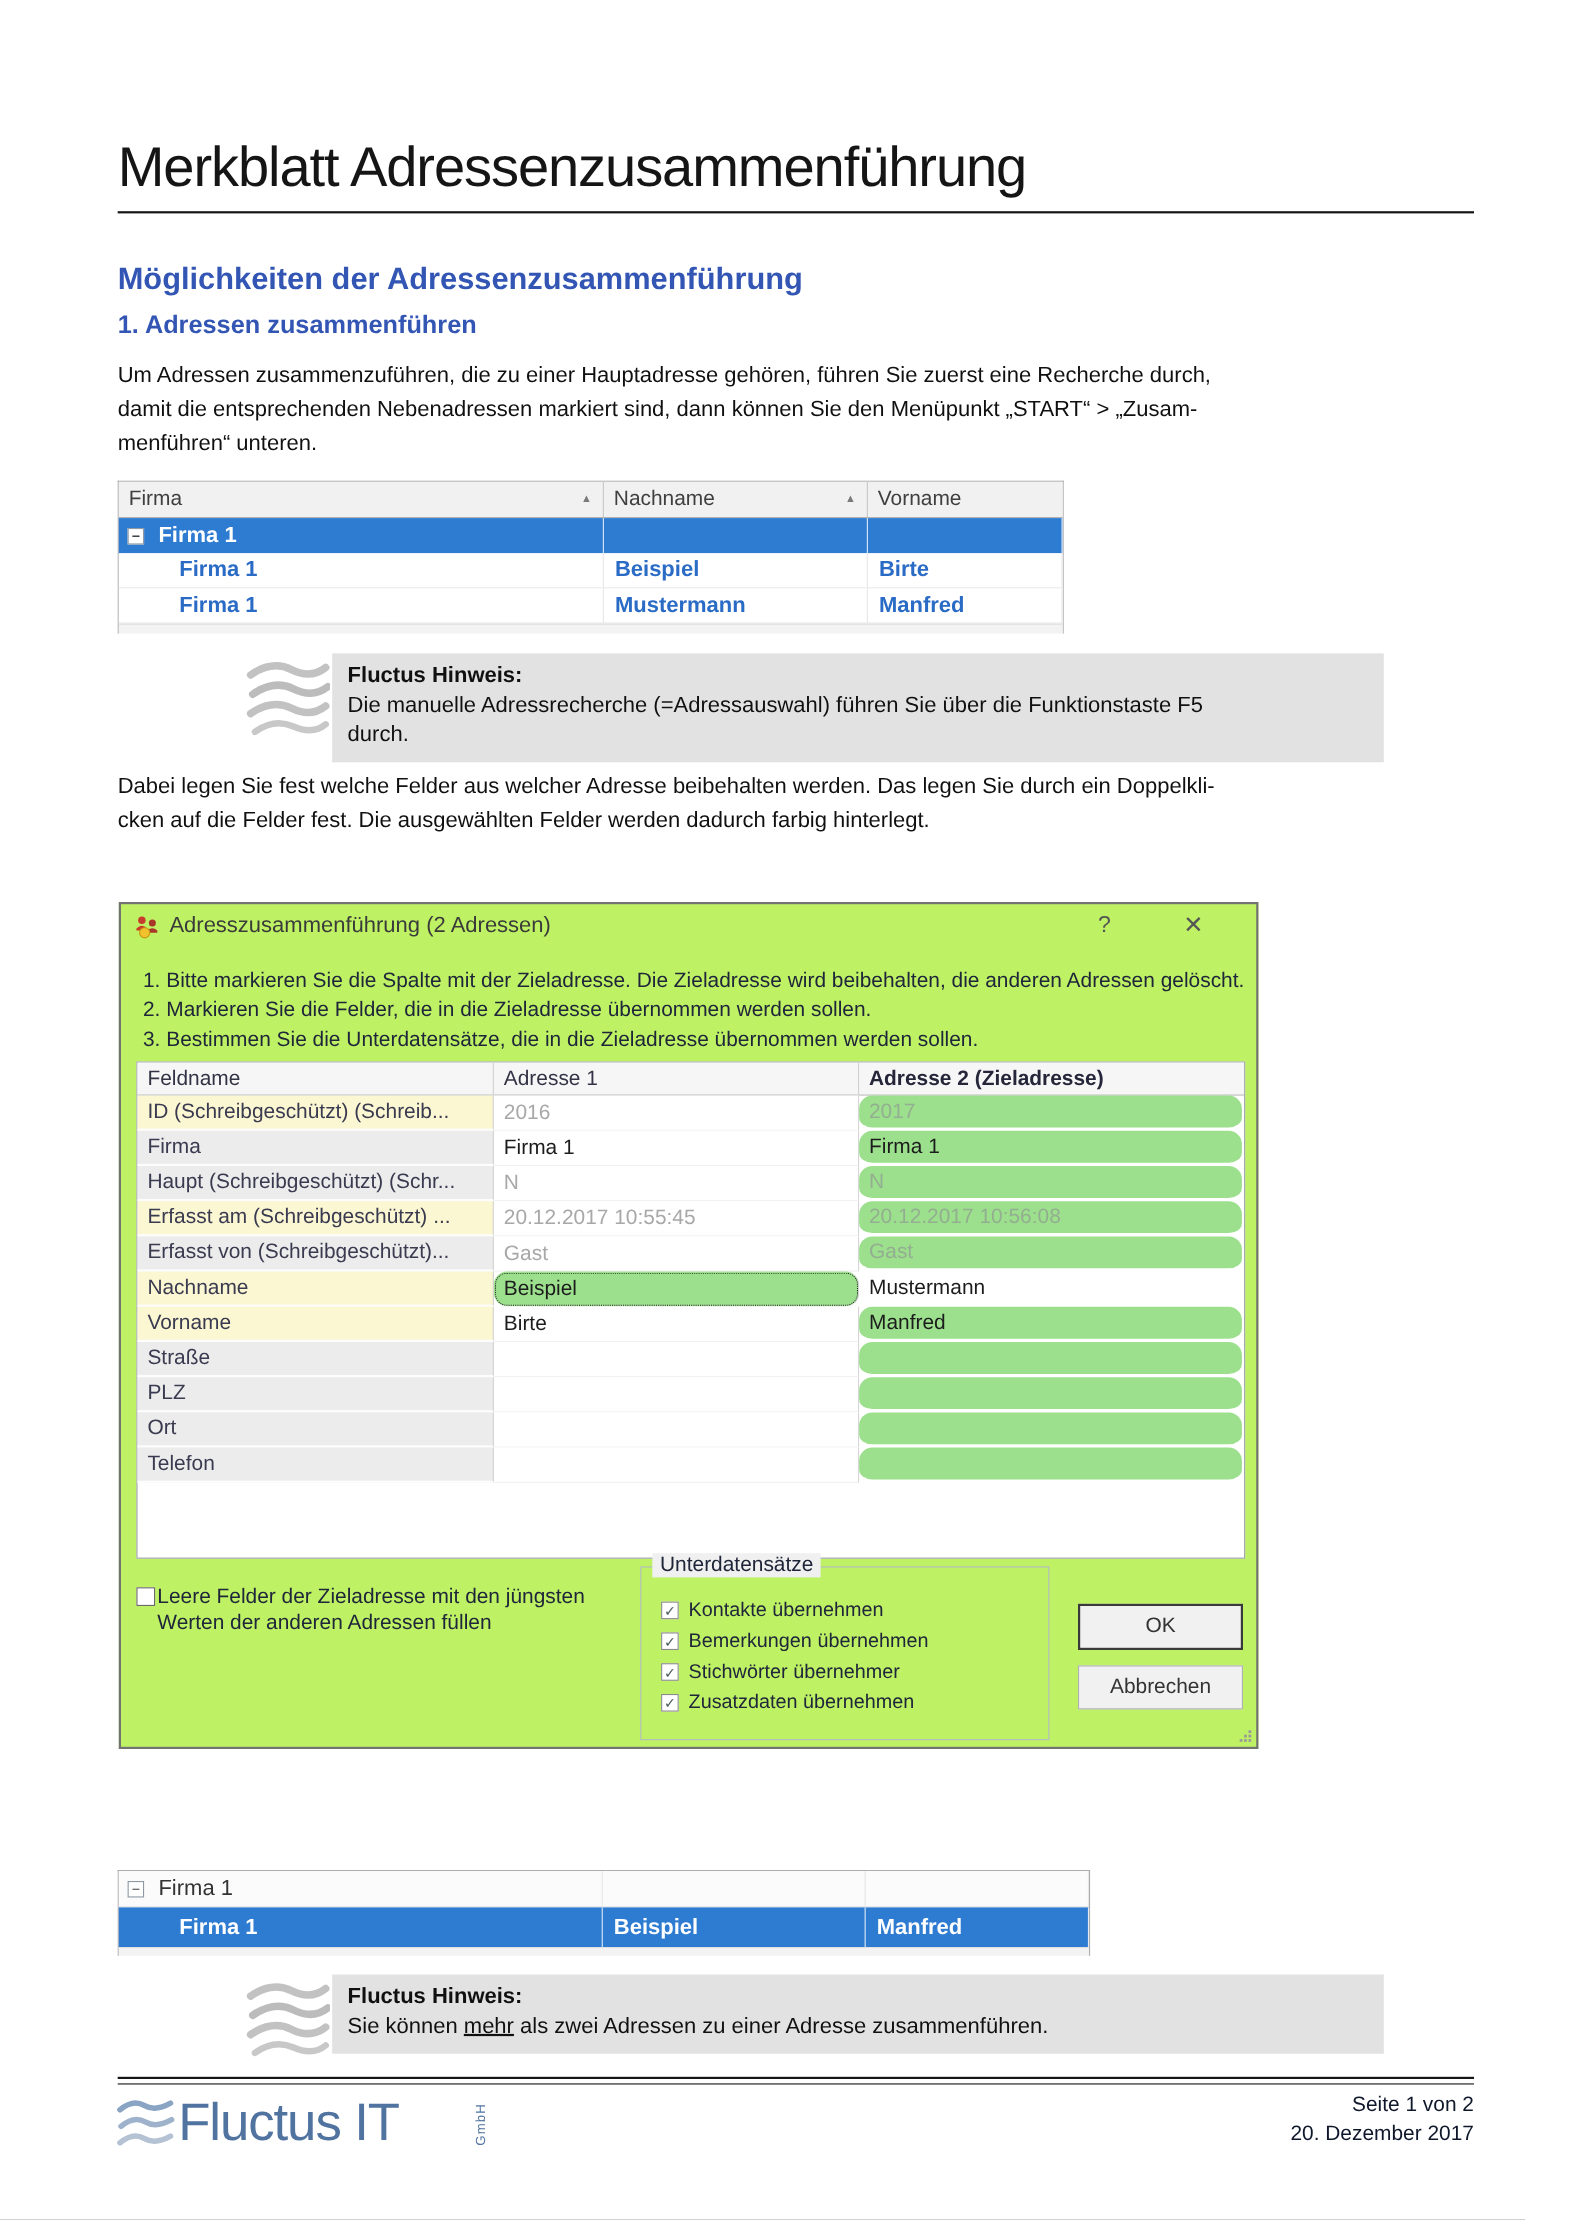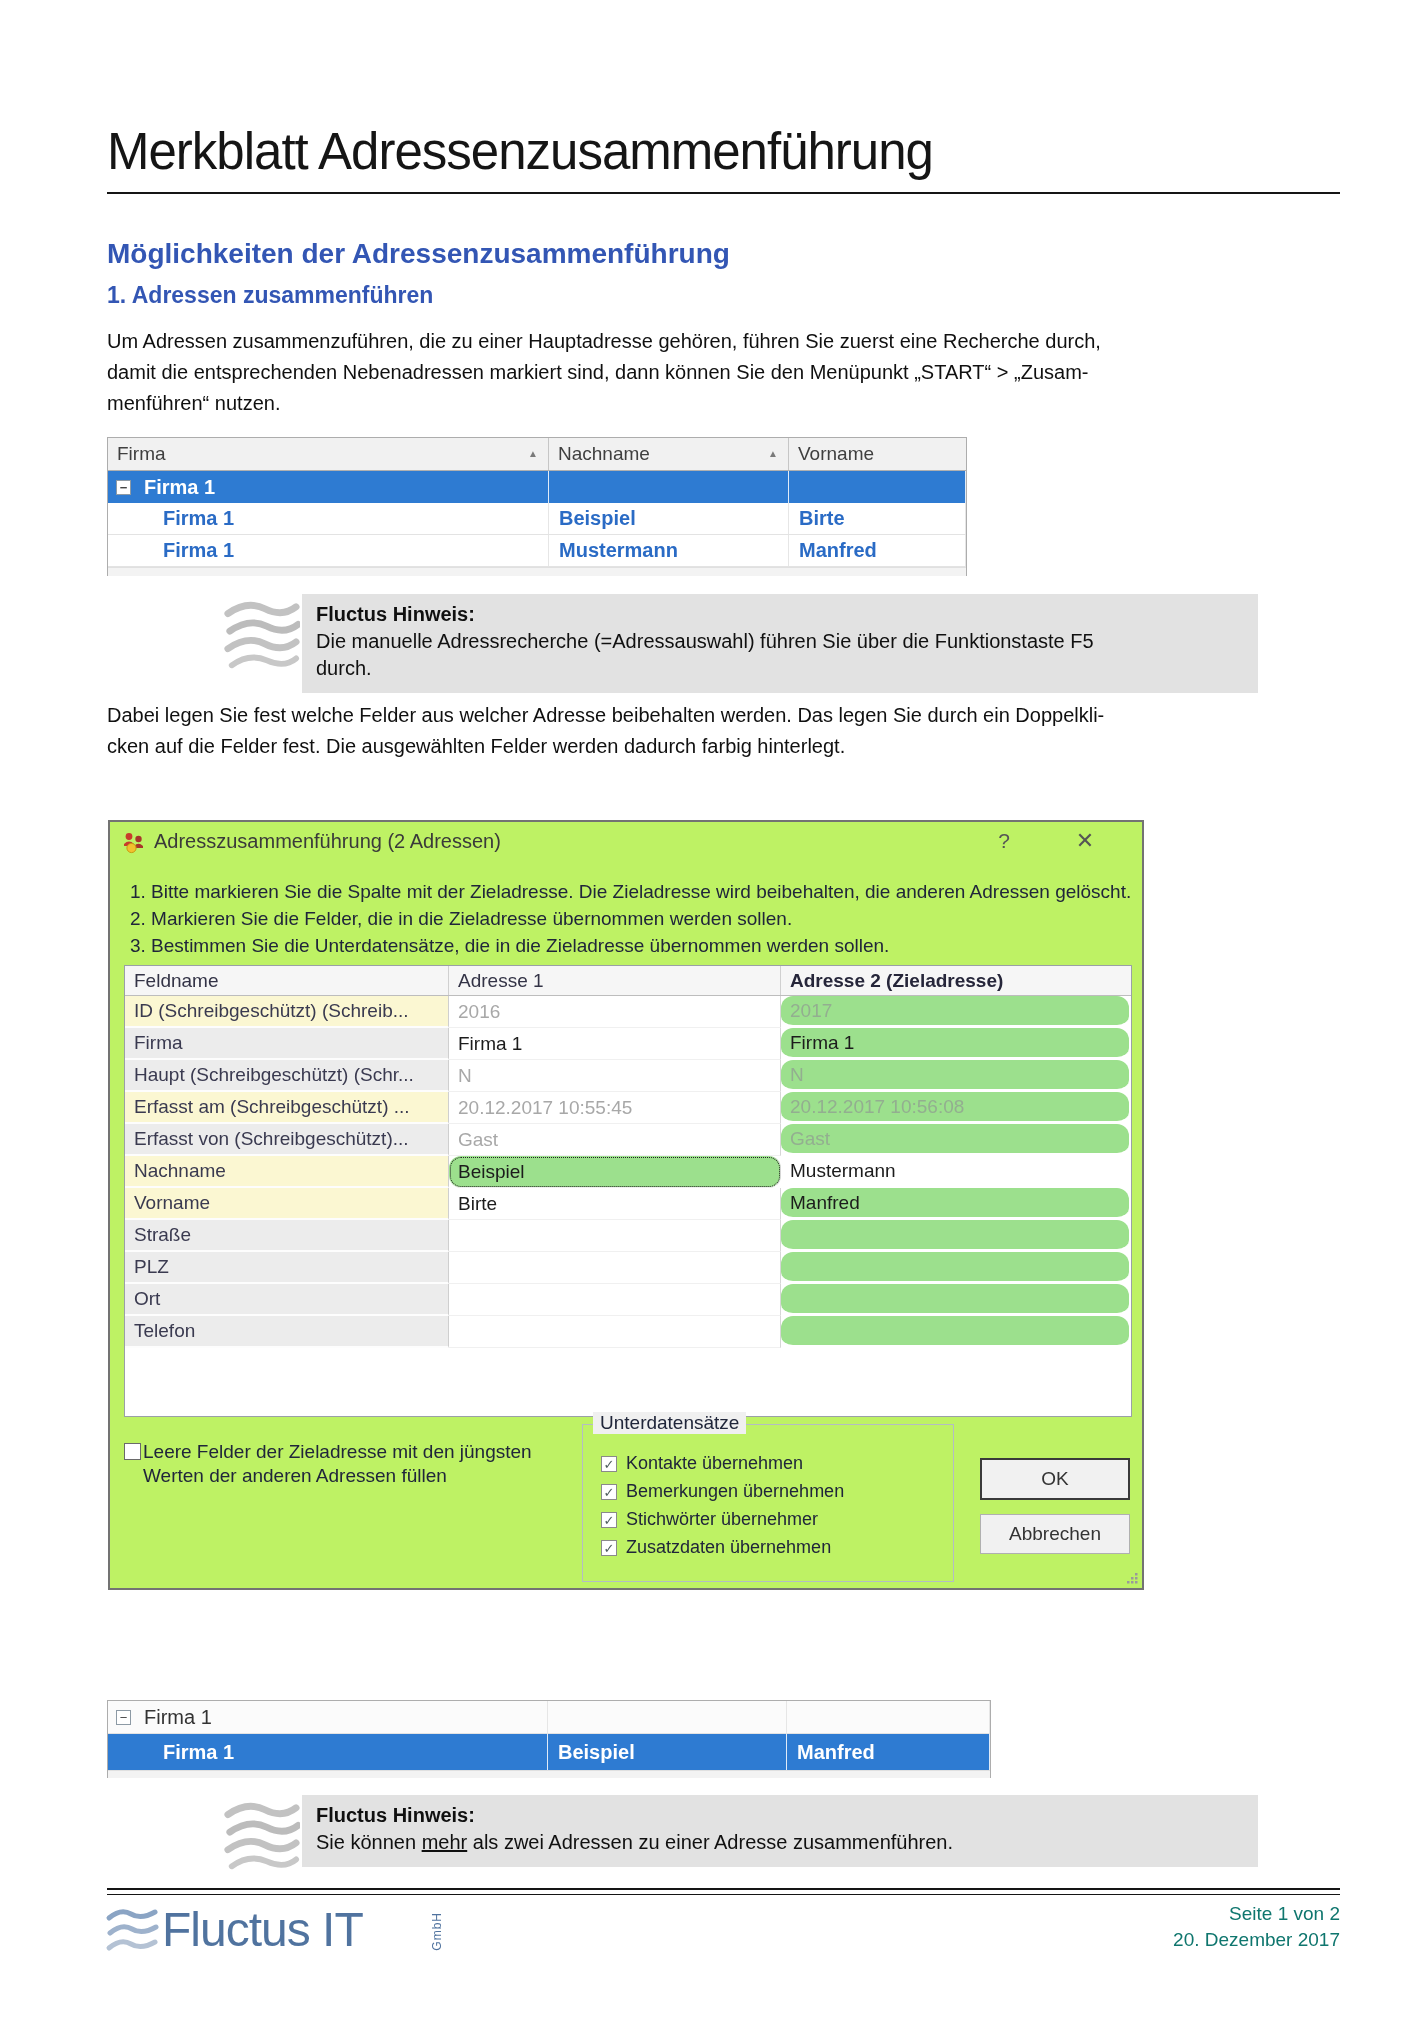--- a/index.html
+++ b/index.html
@@ -90,37 +90,37 @@
   .btn-ok { top:636px; height:42px; line-height:38px; border:2px solid #3a3a3a; }
   .btn-cancel { top:692px; height:40px; line-height:38px; border:1px solid #b0b0b0; }
   .grip { position:absolute; right:3px; bottom:3px; }
 
   
   .foot-rule1 { left:107px; top:1888px; width:1233px; height:2px; background:#151515; }
   .foot-rule2 { left:107px; top:1894px; width:1233px; height:1px; background:#151515; }
   .logo-waves { left:105px; top:1904px; }
   .logo-text { left:162px; top:1902px; font-size:48px; color:#50739f; letter-spacing:-1px; }
   .logo-sub { left:430px; top:1912px; font-size:12px; color:#50739f; writing-mode:vertical-rl; transform:rotate(180deg); letter-spacing:1px; }
-  .foot-info { left:900px; top:1901px; width:440px; text-align:right; font-size:19px; line-height:26px; color:#0f766e; }
+  .foot-info { left:900px; top:1901px; width:440px; text-align:right; font-size:19px; line-height:26px; color:#0f172a; }
   .u { text-decoration:underline; }
 </style>
 </head>
 <body>
 
 <div class="page">
 
   <h1 class="abs doc-title">Merkblatt Adressenzusammenführung</h1>
   <div class="abs title-rule"></div>
   <h2 class="abs h2">Möglichkeiten der Adressenzusammenführung</h2>
   <h3 class="abs h3">1. Adressen zusammenführen</h3>
 
   <div class="abs para p1">
     <div>Um Adressen zusammenzuführen, die zu einer Hauptadresse gehören, führen Sie zuerst eine Recherche durch,</div>
     <div>damit die entsprechenden Nebenadressen markiert sind, dann können Sie den Menüpunkt „START“ &gt; „Zusam-</div>
-    <div>menführen“ nutzen.</div>
+    <div>menführen“ unteren.</div>
   </div>
 
   <div class="abs grid t1">
     <div class="ghead">
       <div class="gh c1">
         <span>Firma</span>
         <span class="sort-asc">▲</span>
       </div>
       <div class="gh c2">
         <span>Nachname</span>

